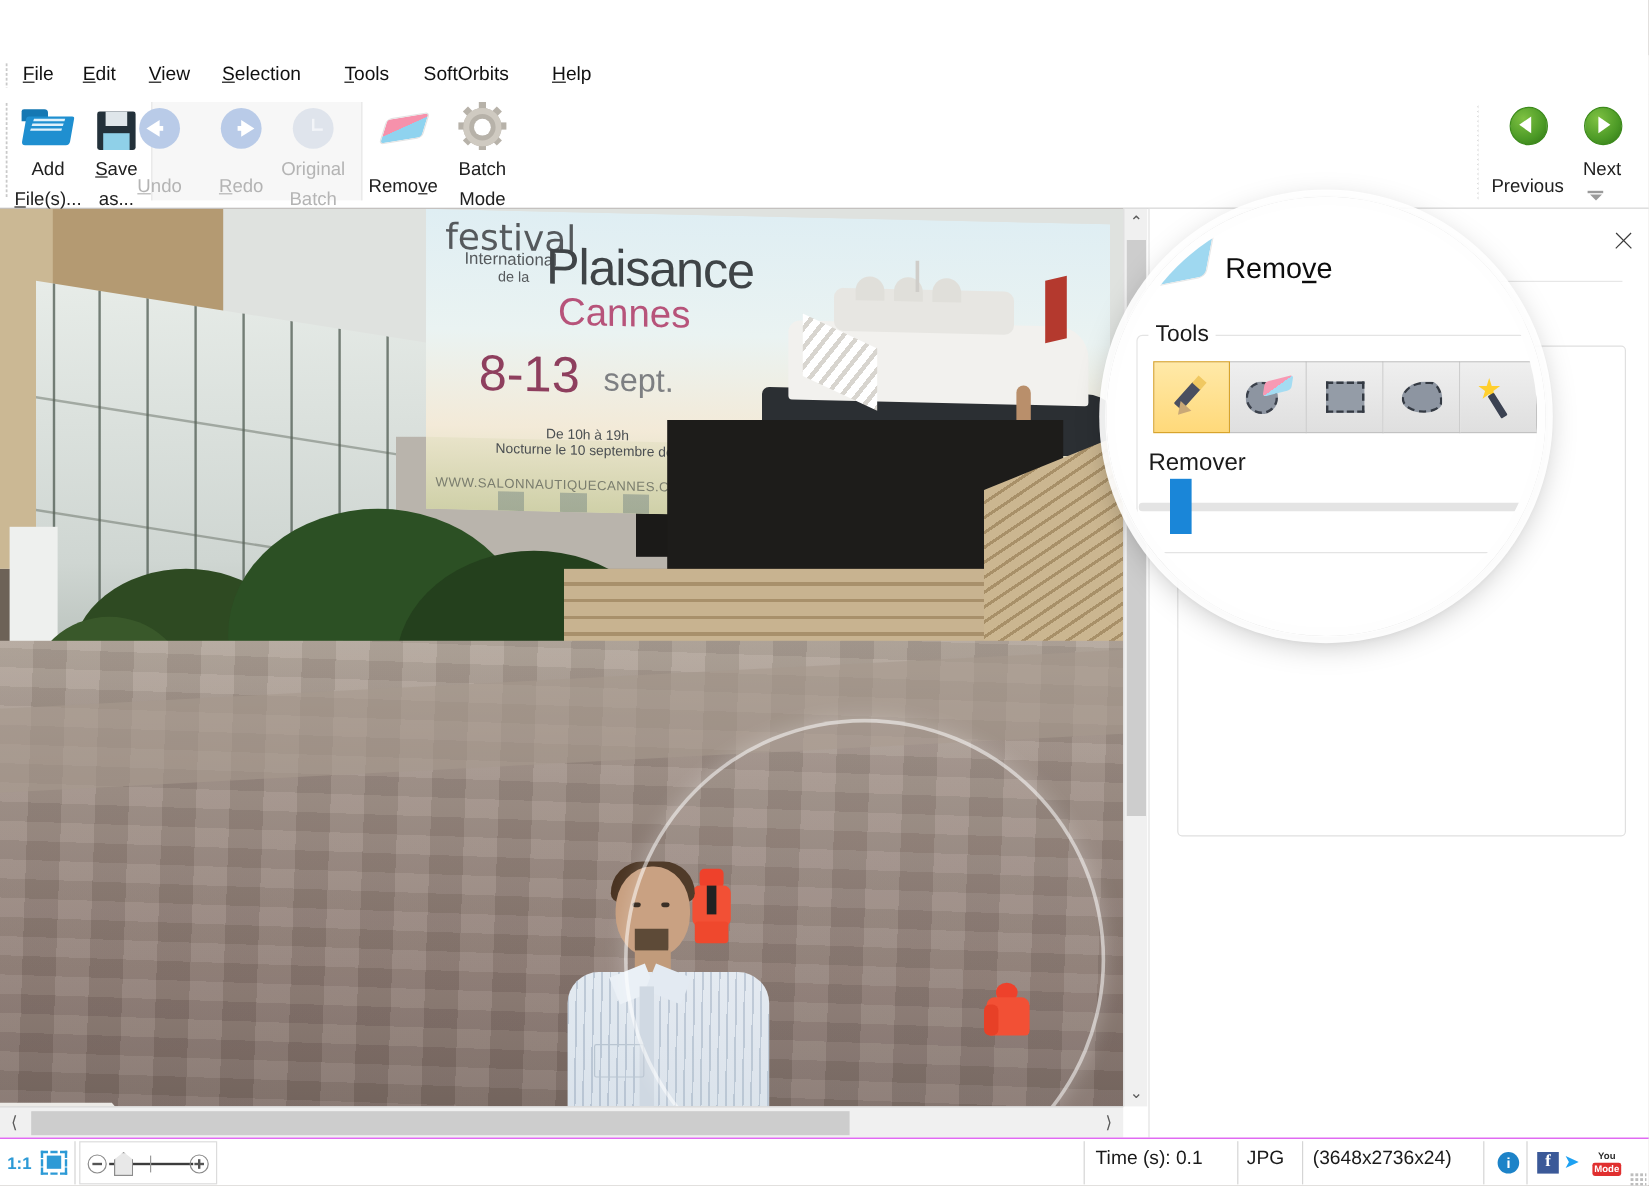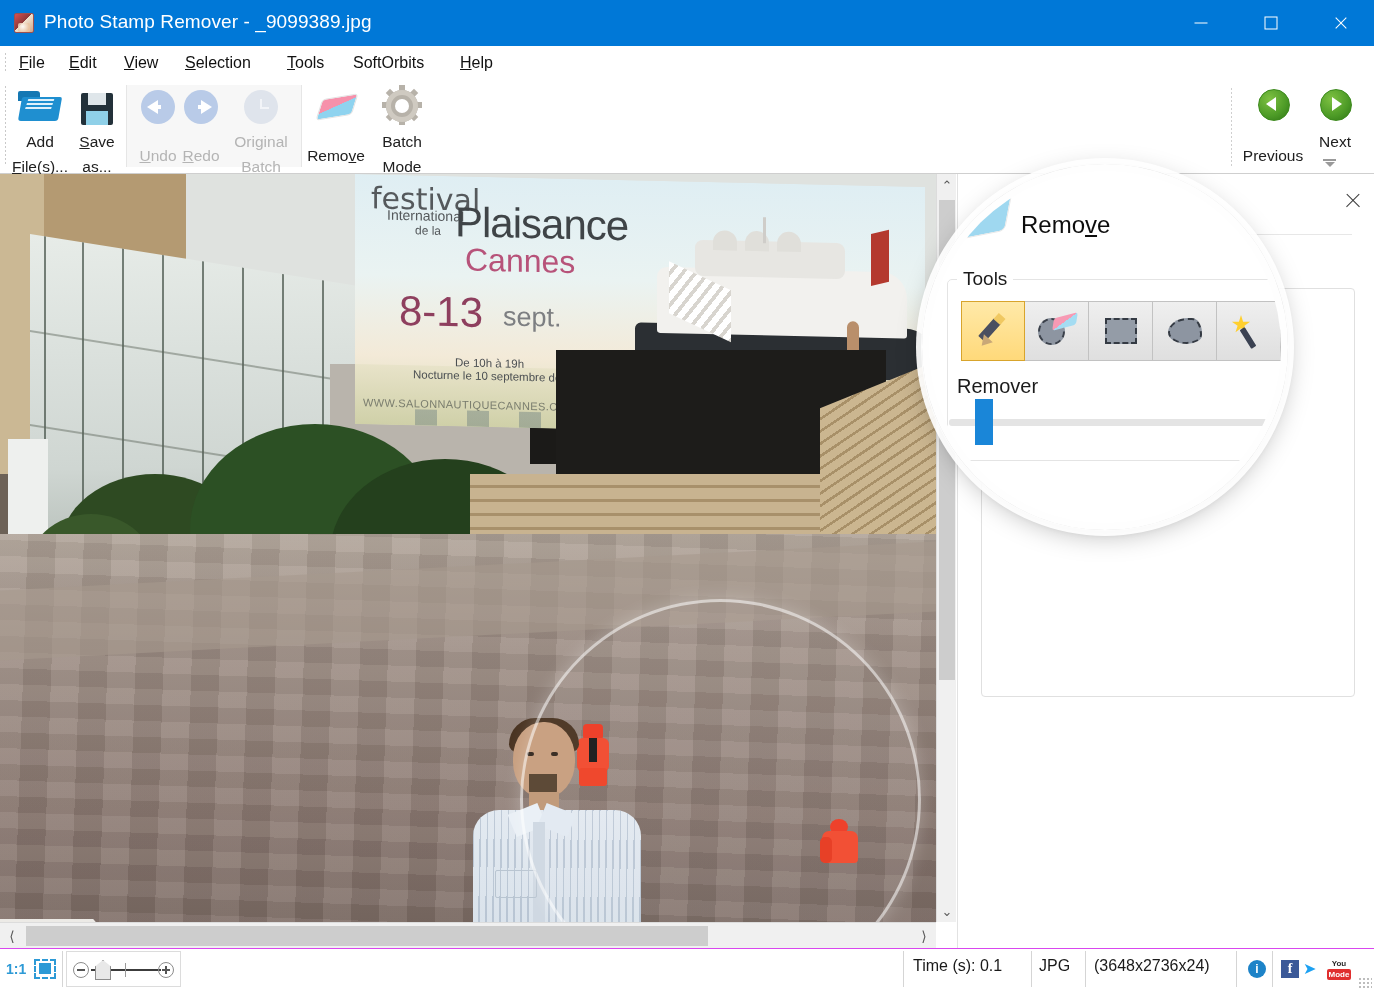--- a/index.html
+++ b/index.html
@@ -293,33 +293,20 @@
   .sb-yt .bot{position:absolute;left:0;top:11px;width:24px;height:11px;background:#e02f2f;color:#fff;
     font-size:8px;font-weight:bold;text-align:center;line-height:11px;border-radius:2px;}
   .grip-corner{position:absolute;right:2px;bottom:1px;width:14px;height:14px;
     background-image:radial-gradient(circle,#bdbdbd 40%,transparent 41%);background-size:4px 4px;}
 </style>
 </head>
 <body>
 
 <div id="app">
 
-  <div class="titlebar">
-    <div class="title-icon"></div>
-    <div class="title-text">Photo Stamp Remover - _9099389.jpg</div>
-    <div class="wbtn min">
-        <div class="g gl-min"></div>
-      </div>
-    <div class="wbtn max">
-        <div class="g gl-max"></div>
-      </div>
-    <div class="wbtn close">
-        <div class="g gl-close"></div>
-      </div>
-  </div>
 
   <div class="menubar">
     <div class="menu-grip"></div>
     <div class="menu-item" style="left:12px"><u>F</u><span>ile</span></div>
     <div class="menu-item" style="left:62px"><u>E</u><span>dit</span></div>
     <div class="menu-item" style="left:117px"><u>V</u><span>iew</span></div>
     <div class="menu-item" style="left:178px"><u>S</u><span>election</span></div>
     <div class="menu-item" style="left:280px"><u>T</u><span>ools</span></div>
     <div class="menu-item" style="left:346px"><span>SoftOrbits</span></div>
     <div class="menu-item" style="left:453px"><u>H</u><span>elp</span></div>
@@ -343,21 +330,21 @@
         <span class="body"></span>
           <span class="top"></span>
           <span class="bot"></span>
       </span>
       <div class="lbl"><u>S</u><span>ave</span></div>
       <div class="lbl">as...</div>
     </div>
 
     <div class="ribbon-group" style="position:absolute;left:126px;top:6px;width:174px;height:82px;background:#f7f7f7;border-left:1px solid #e6e6e6;border-right:1px solid #e6e6e6;"></div>
 
-    <div class="rb" style="left:134px;width:48px">
+    <div class="rb" style="left:109px;width:48px">
       <span class="ic ic-circ">
         <span class="c"></span>
           <span class="ar l"></span>
           <span class="bar l2"></span>
       </span>
       <div class="lbl dis" style="margin-top:14px"><u>U</u>ndo</div>
     </div>
 
     <div class="rb" style="left:177px;width:48px">
       <span class="ic ic-circ">

